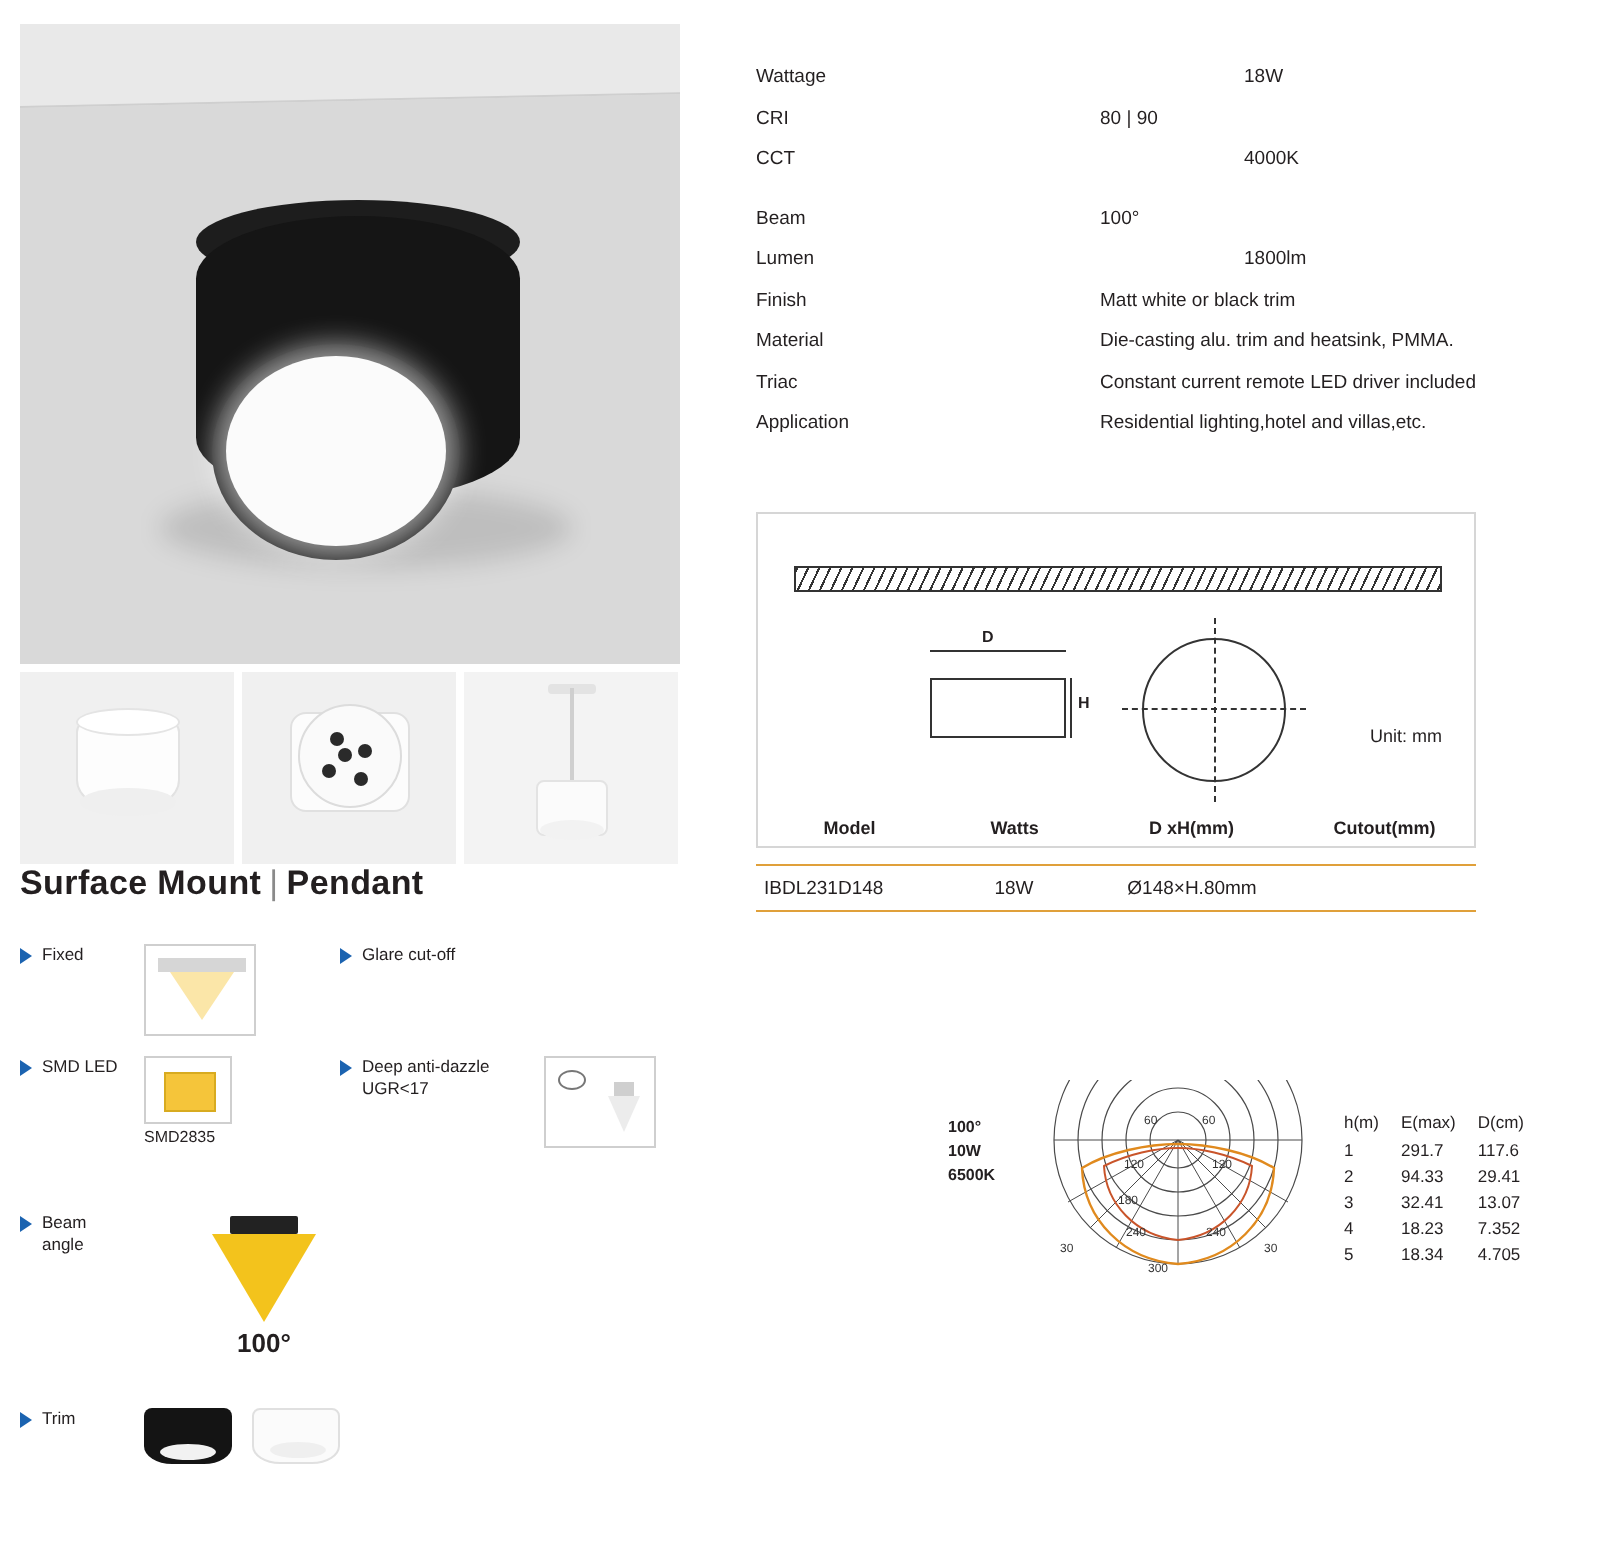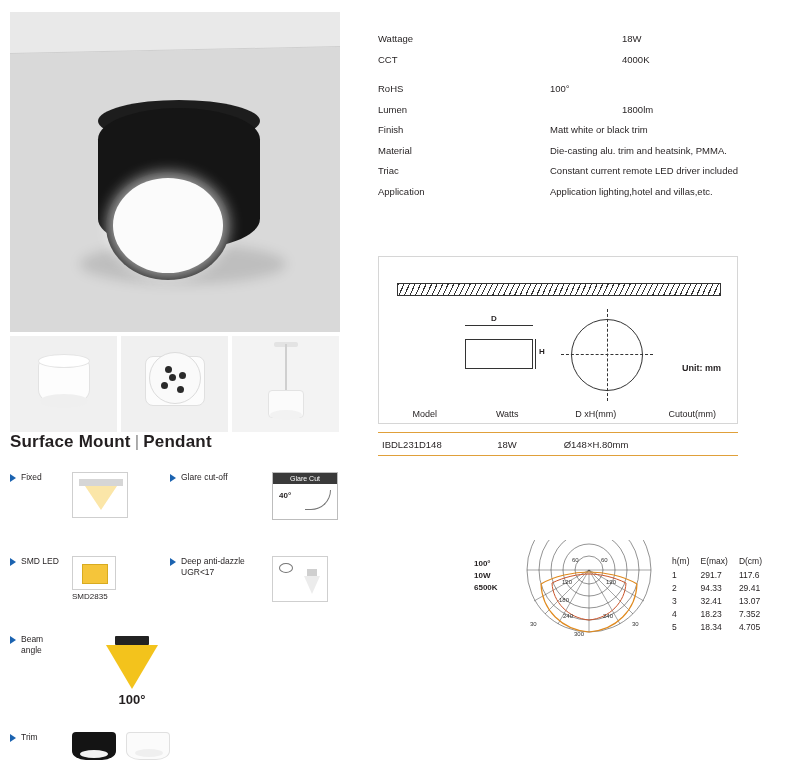--- a/index.html
+++ b/index.html
@@ -266,25 +266,25 @@
   .dim-h-line {
     position: absolute; left: 156px; top: 82px; width: 1px; height: 30px;
     background: #333;
   }
   .circ-view {
     position: absolute; left: 192px; top: 62px; width: 72px; height: 72px;
     border: 1px solid #333; border-radius: 50%;
   }
   .circ-cross-h { position: absolute; left: 182px; top: 97px; width: 92px; height: 0; border-top: 1px dashed #333; }
   .circ-cross-v { position: absolute; left: 228px; top: 52px; width: 0; height: 92px; border-left: 1px dashed #333; }
-  .unit-label { position: absolute; right: 16px; top: 106px; font-size: 9px; font-weight: bold; }
+  .unit-label { position: absolute; right: 16px; top: 106px; font-size: 9px; font-weight: normal; }
 
   .panel-head {
     position: absolute; left: 0; bottom: 4px; width: 100%;
-    display: flex; font-size: 9px; font-weight: normal;
+    display: flex; font-size: 9px; font-weight: bold;
   }
   .panel-head span { text-align: center; }
 
   .model-table {
     position: absolute; left: 0; top: 398px; width: 360px;
     font-size: 9.5px;
   }
   .mt-row { display: flex; border-top: 1px solid #e0a03a; padding: 6px 0 5px; }
   .mt-row.last { border-bottom: 1px solid #e0a03a; align-items: flex-end; }
   .mt-c { text-align: center; }
@@ -363,32 +363,23 @@
             <div class="glare-ceil"></div>
             <div class="glare-cone"></div>
           </div>
         </div>
         <div class="fcol-c">
           <div class="flabel">
               <span class="tri"></span>
               <span>Glare cut-off</span>
             </div>
         </div>
-        <div class="fcol-d">
-          <div class="glarecut-box">
-            <div class="gc-head">Glare Cut</div>
-            <div class="gc-body">
-              <span>40°</span>
-              <span class="gc-arc"></span>
-            </div>
-          </div>
-        </div>
-      </div>
-
-      <div class="frow" style="margin-top:28px;">
+      </div>
+
+      <div class="frow" style="margin-top:0;">
         <div class="fcol-a">
           <div class="flabel">
               <span class="tri"></span>
               <span>SMD LED</span>
             </div>
         </div>
         <div class="fcol-b">
           <div class="sketch-box smd-box">
             <div class="smd-chip"></div>
           </div>
@@ -440,47 +431,51 @@
   </div>
 
   <div class="right">
 
     <div class="spec-table">
       <div class="spec-row">
         <div class="spec-k">Wattage</div>
         <div class="spec-v ind2">18W</div>
       </div>
       <div class="spec-row">
+        <div class="spec-k">CRI</div>
+        <div class="spec-v ind1">80 | 90</div>
+      </div>
+      <div class="spec-row">
         <div class="spec-k">CCT</div>
         <div class="spec-v ind2">4000K</div>
       </div>
       <div class="spec-gap"></div>
       <div class="spec-row">
-        <div class="spec-k">RoHS</div>
+        <div class="spec-k">Beam</div>
         <div class="spec-v ind1">100°</div>
       </div>
       <div class="spec-row">
         <div class="spec-k">Lumen</div>
         <div class="spec-v ind2">1800lm</div>
       </div>
       <div class="spec-row">
         <div class="spec-k">Finish</div>
         <div class="spec-v ind1">Matt white or black trim</div>
       </div>
       <div class="spec-row">
         <div class="spec-k">Material</div>
         <div class="spec-v ind1">Die-casting alu. trim and heatsink, PMMA.</div>
       </div>
       <div class="spec-row">
         <div class="spec-k">Triac</div>
         <div class="spec-v ind1">Constant current remote LED driver included</div>
       </div>
       <div class="spec-row">
         <div class="spec-k">Application</div>
-        <div class="spec-v ind1">Application lighting,hotel and villas,etc.</div>
+        <div class="spec-v ind1">Residential lighting,hotel and villas,etc.</div>
       </div>
     </div>
 
     <div class="dim-panel">
       <div class="hatch-bar"></div>
       <div class="dim-d-line"></div>
       <div class="dim-d-label">D</div>
       <div class="side-view"></div>
       <div class="dim-h-line"></div>
       <div class="dim-h-label">H</div>

